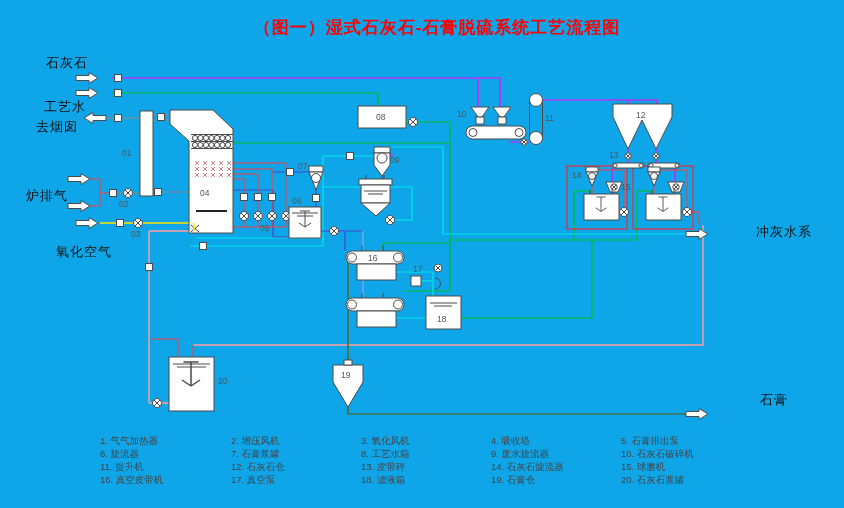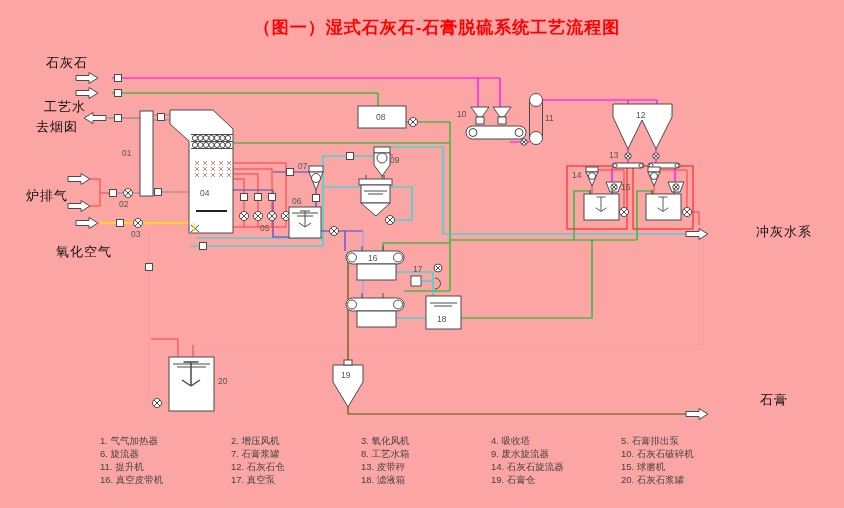--- a/index.html
+++ b/index.html
@@ -1,16 +1,16 @@
 <!DOCTYPE html>
 <html><head>
 <meta charset="utf-8">
 <style>
   html,body{margin:0;padding:0;background:#fff;}
-  .canvas{position:relative;width:844px;height:508px;background:#fca5a5;overflow:hidden;
+  .canvas{position:relative;width:844px;height:508px;background:#0ea5e9;overflow:hidden;
           font-family:"Liberation Sans",sans-serif;}
   svg{position:absolute;left:0;top:0;}
   
   .p-mag{stroke:#ff00ff;fill:none;stroke-width:1.2;}
   .p-grn{stroke:#00c020;fill:none;stroke-width:1.2;}
   .p-cyn{stroke:#00e8e8;fill:none;stroke-width:1.2;}
   .p-blu{stroke:#4747d0;fill:none;stroke-width:1.2;}
   .p-per{stroke:#9aa0ff;fill:none;stroke-width:1.2;}
   .p-yel{stroke:#ffe400;fill:none;stroke-width:1.4;}
   .p-red{stroke:#ff3b3b;fill:none;stroke-width:1;}

